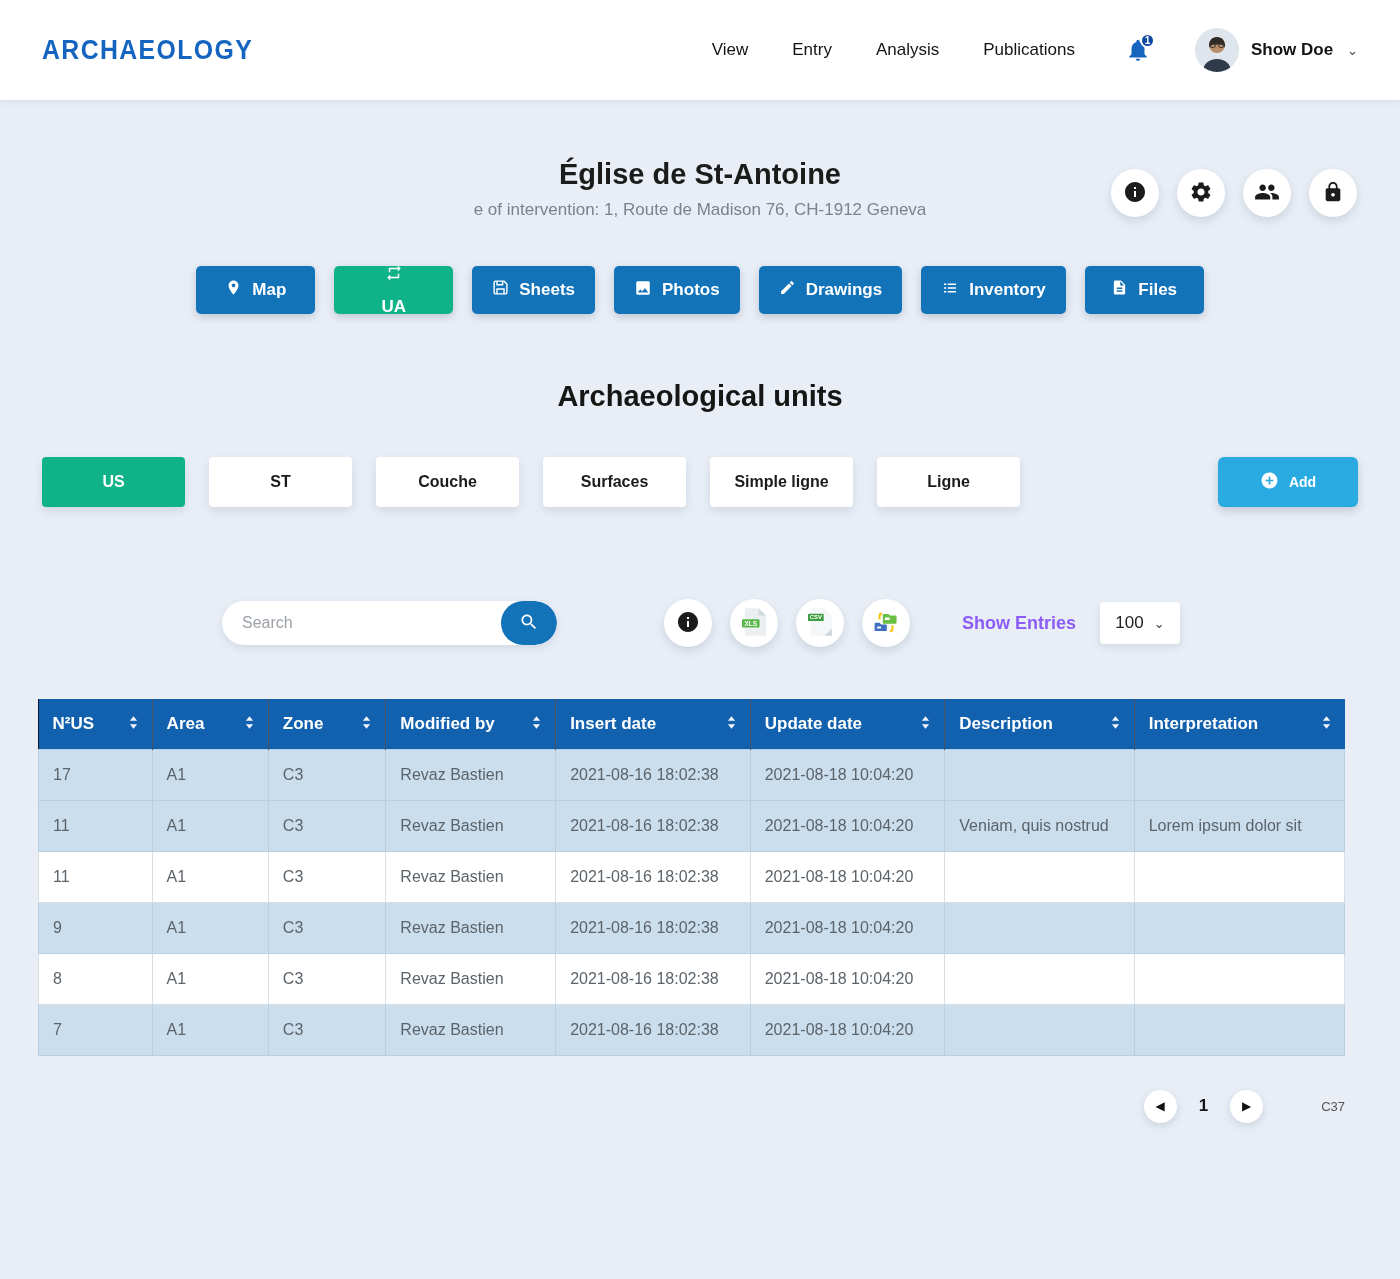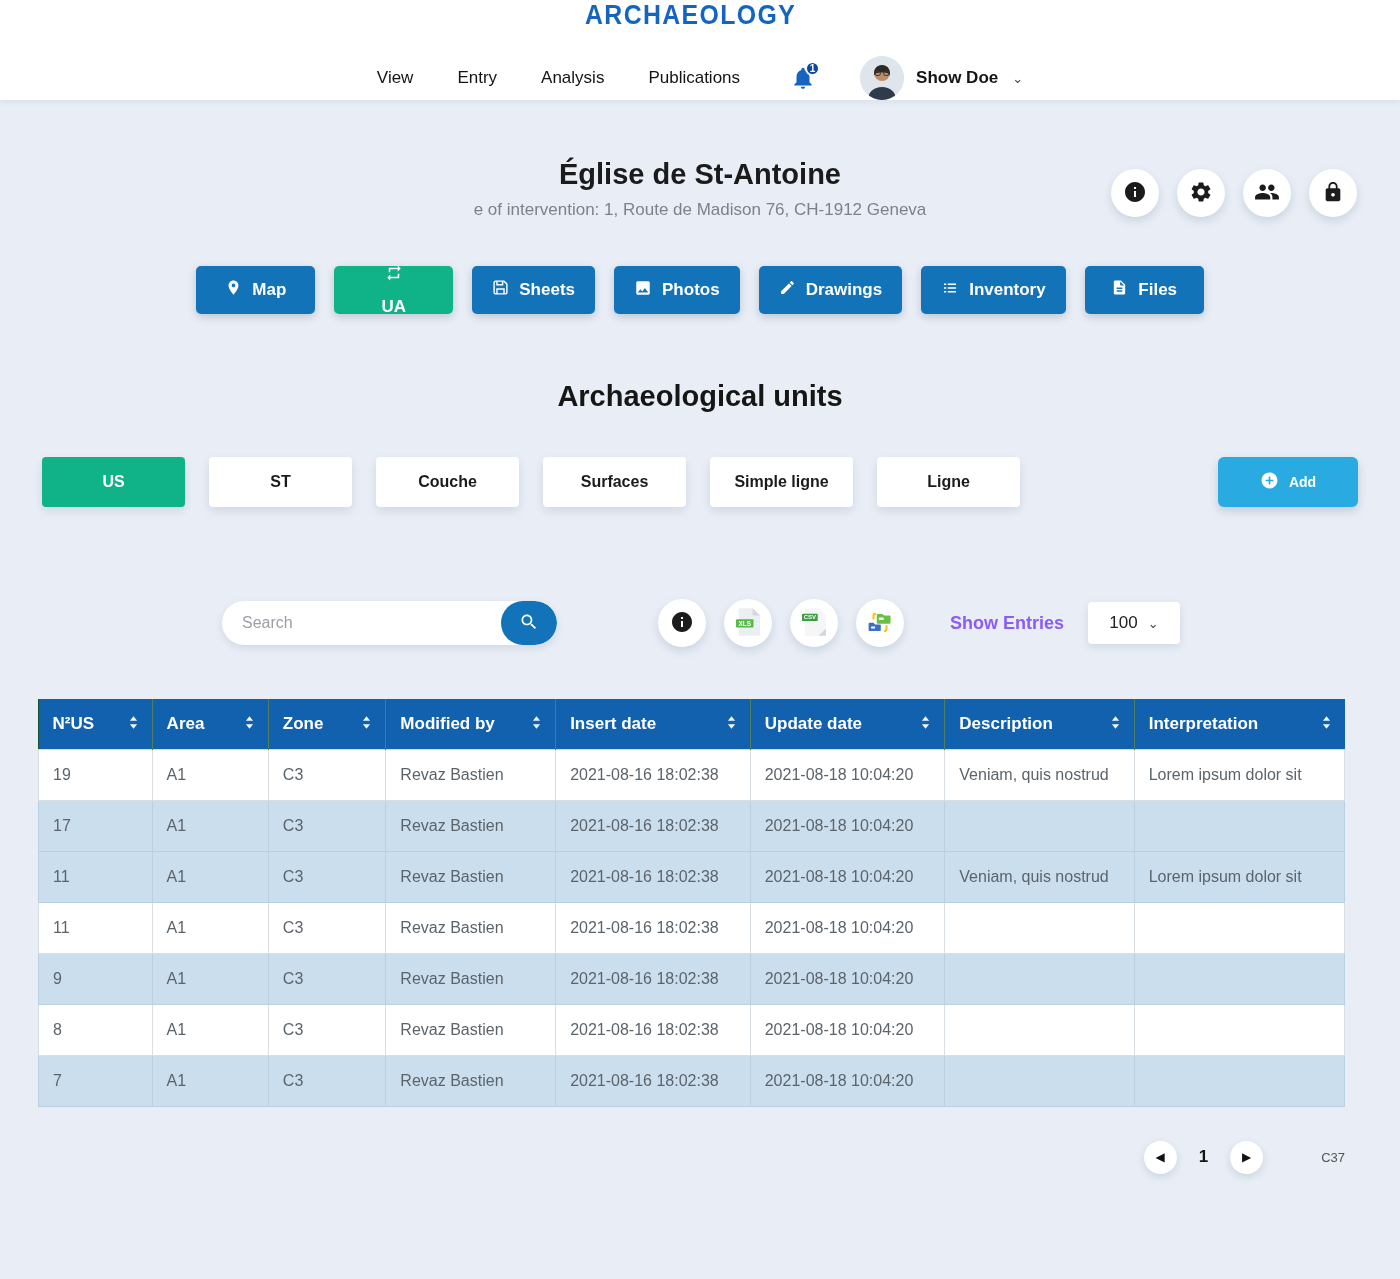--- a/index.html
+++ b/index.html
@@ -10,21 +10,20 @@
     height:1279px;
     overflow:hidden;
     color:#212529;
   }
   
   .navbar {
     height:100px; background:#ffffff;
     display:flex; align-items:center; justify-content:space-between;
     padding:0 42px;
     box-shadow:0 2px 6px rgba(30,60,90,.08);
-    flex-direction:column;
   }
   .brand {
     font-size:27px; font-weight:bold; letter-spacing:1.5px;
     color:#1565c0; cursor:pointer;
     transform:scaleX(.92); transform-origin:left center;
   }
   .nav-right { display:flex; align-items:center; gap:44px; }
   .nav-link { font-size:17px; font-weight:500; color:#141414; text-decoration:none; cursor:pointer; }
   .bell-wrap { position:relative; cursor:pointer; margin-left:6px; }
   .bell-wrap svg { display:block; }
@@ -104,29 +103,29 @@
   .search-input::placeholder { color:#9aa0a6; }
   .search-btn {
     width:56px; border:none; background:#1373b9; color:#fff;
     display:flex; align-items:center; justify-content:center; cursor:pointer;
     border-radius:22px;
   }
   .export-group { display:flex; gap:18px; margin-left:55px; }
   .entries-wrap { display:flex; align-items:center; gap:24px; }
   .entries-label { font-size:18px; font-weight:bold; color:#8b5cf6; }
   .entries-select {
-    background:#fff; border:none; border-radius:4px; height:42px; width:92px;
+    background:#fff; border:none; border-radius:4px; height:42px; width:80px;
     display:flex; align-items:center; justify-content:center; gap:8px;
     font-size:17px; color:#222; cursor:pointer;
     box-shadow:0 3px 8px rgba(30,60,90,.12);
   }
 
   
   .table-wrap { margin:52px 55px 0 38px; }
-  table { width:100%; border-collapse:collapse; background:#14532d; table-layout:fixed; }
+  table { width:100%; border-collapse:collapse; background:#0f172a; table-layout:fixed; }
   thead th {
     background:#1261ae; color:#fff; font-size:17px; font-weight:bold; text-align:left;
     height:50px; padding:0 14px; border-right:1px solid rgba(255,255,255,.25);
     cursor:pointer; position:relative;
   }
   thead th:last-child { border-right:none; }
   .th-inner { display:flex; align-items:center; justify-content:space-between; gap:6px; }
   .sort-ic { flex:none; opacity:.95; }
   tbody td {
     height:51px; padding:0 14px; font-size:16px; color:#5c646b;
@@ -409,30 +408,20 @@
               <span>Interpretation</span>
               <span class="sort-ic"><svg width="9" height="13" viewBox="0 0 10 14" fill="#fff">
                   <path d="M5 0l4 5H1z"></path>
                   <path d="M5 14l4-5H1z"></path>
                 </svg></span>
             </span>
           </th>
       </tr>
     </thead>
     <tbody>
-        <tr>
-          <td>19</td>
-          <td>A1</td>
-          <td>C3</td>
-          <td>Revaz Bastien</td>
-          <td>2021-08-16 18:02:38</td>
-          <td>2021-08-18 10:04:20</td>
-          <td>Veniam, quis nostrud</td>
-          <td>Lorem ipsum dolor sit</td>
-        </tr>
         <tr class="striped">
           <td>17</td>
           <td>A1</td>
           <td>C3</td>
           <td>Revaz Bastien</td>
           <td>2021-08-16 18:02:38</td>
           <td>2021-08-18 10:04:20</td>
           <td></td>
           <td></td>
         </tr>

